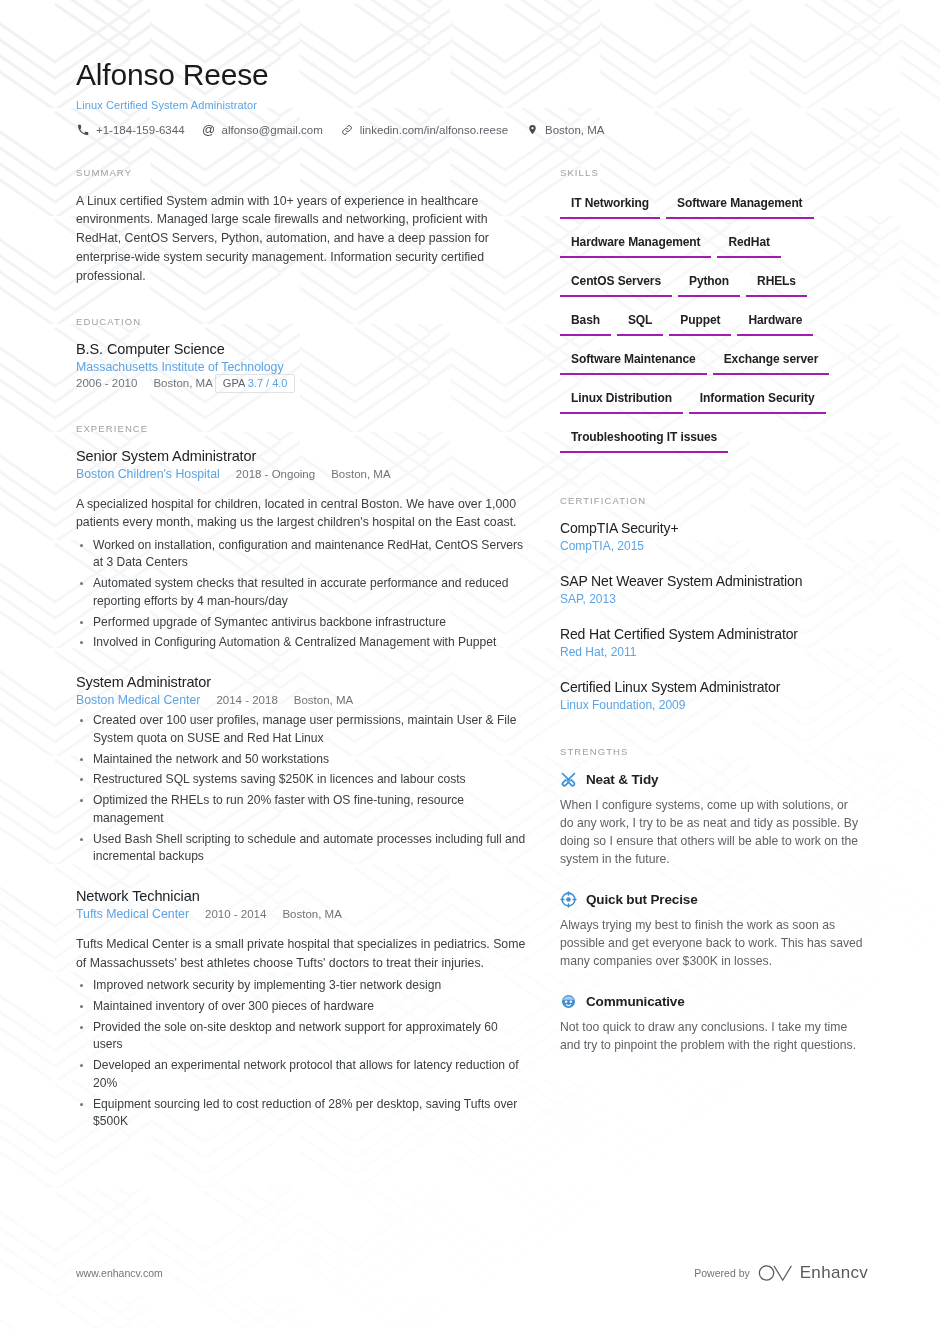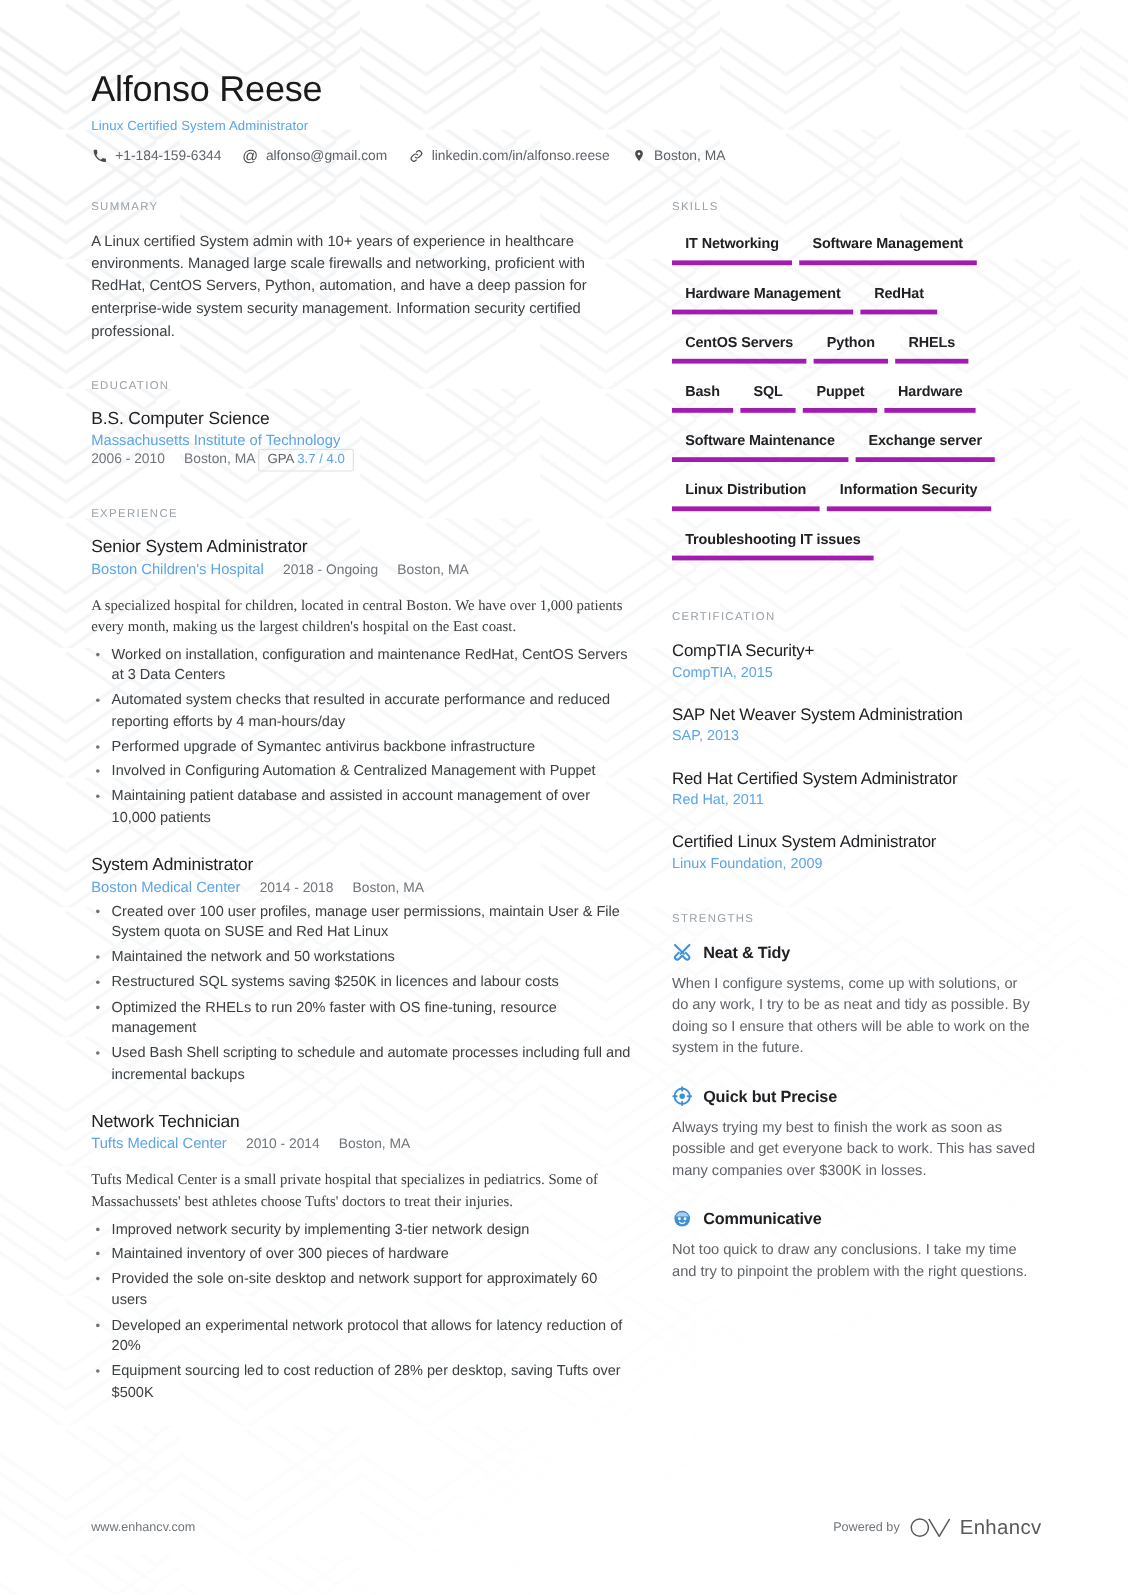--- a/index.html
+++ b/index.html
@@ -143,21 +143,20 @@
     margin-left: 2px;
     line-height: 1.1;
   }
   .gpa-badge .gpa-val { color: #5ba4e5; }
 
   .entry-desc {
     font-size: 12.3px;
     line-height: 1.5;
     color: #3c4043;
     margin-top: 14px;
-    font-family: Liberation Serif, serif;
   }
   ul.bullets {
     list-style: none;
     margin: 5px 0 0 0;
     padding: 0;
   }
   ul.bullets li {
     position: relative;
     padding-left: 17px;
     font-size: 12.1px;
@@ -180,21 +179,21 @@
   .skills-wrap {
     display: flex;
     flex-wrap: wrap;
     margin-top: 2px;
   }
   .skill-chip {
     font-size: 12px;
     font-weight: bold;
     color: #202124;
     padding: 4px 11px 7px 11px;
-    border-bottom: 4px solid #a21caf;
+    border-bottom: 2px solid #a21caf;
     margin: 0 6px 12px 0;
     white-space: nowrap;
     letter-spacing: -0.1px;
   }
 
   
   .cert { margin-bottom: 20px; }
   .cert:last-child { margin-bottom: 0; }
   .cert-name {
     font-size: 14px;
@@ -381,21 +380,20 @@
       <span class="entry-org">Boston Children's Hospital</span>
       <span class="entry-dates">2018 - Ongoing</span>
       <span class="entry-loc">Boston, MA</span>
     </div>
     <div class="entry-desc">A specialized hospital for children, located in central Boston. We have over 1,000 patients every month, making us the largest children's hospital on the East coast.</div>
     <ul class="bullets">
       <li>Worked on installation, configuration and maintenance RedHat, CentOS Servers at 3 Data Centers</li>
                 <li>Automated system checks that resulted in accurate performance and reduced reporting efforts by 4 man-hours/day</li>
                 <li>Performed upgrade of Symantec antivirus backbone infrastructure</li>
                 <li>Involved in Configuring Automation &amp; Centralized Management with Puppet</li>
-                <li>Maintaining patient database and assisted in account management of over 10,000 patients</li>
     </ul>
   </div>
   <div class="entry">
     <div class="entry-title">System Administrator</div>
     <div class="entry-meta">
       <span class="entry-org">Boston Medical Center</span>
       <span class="entry-dates">2014 - 2018</span>
       <span class="entry-loc">Boston, MA</span>
     </div>
     <ul class="bullets">

